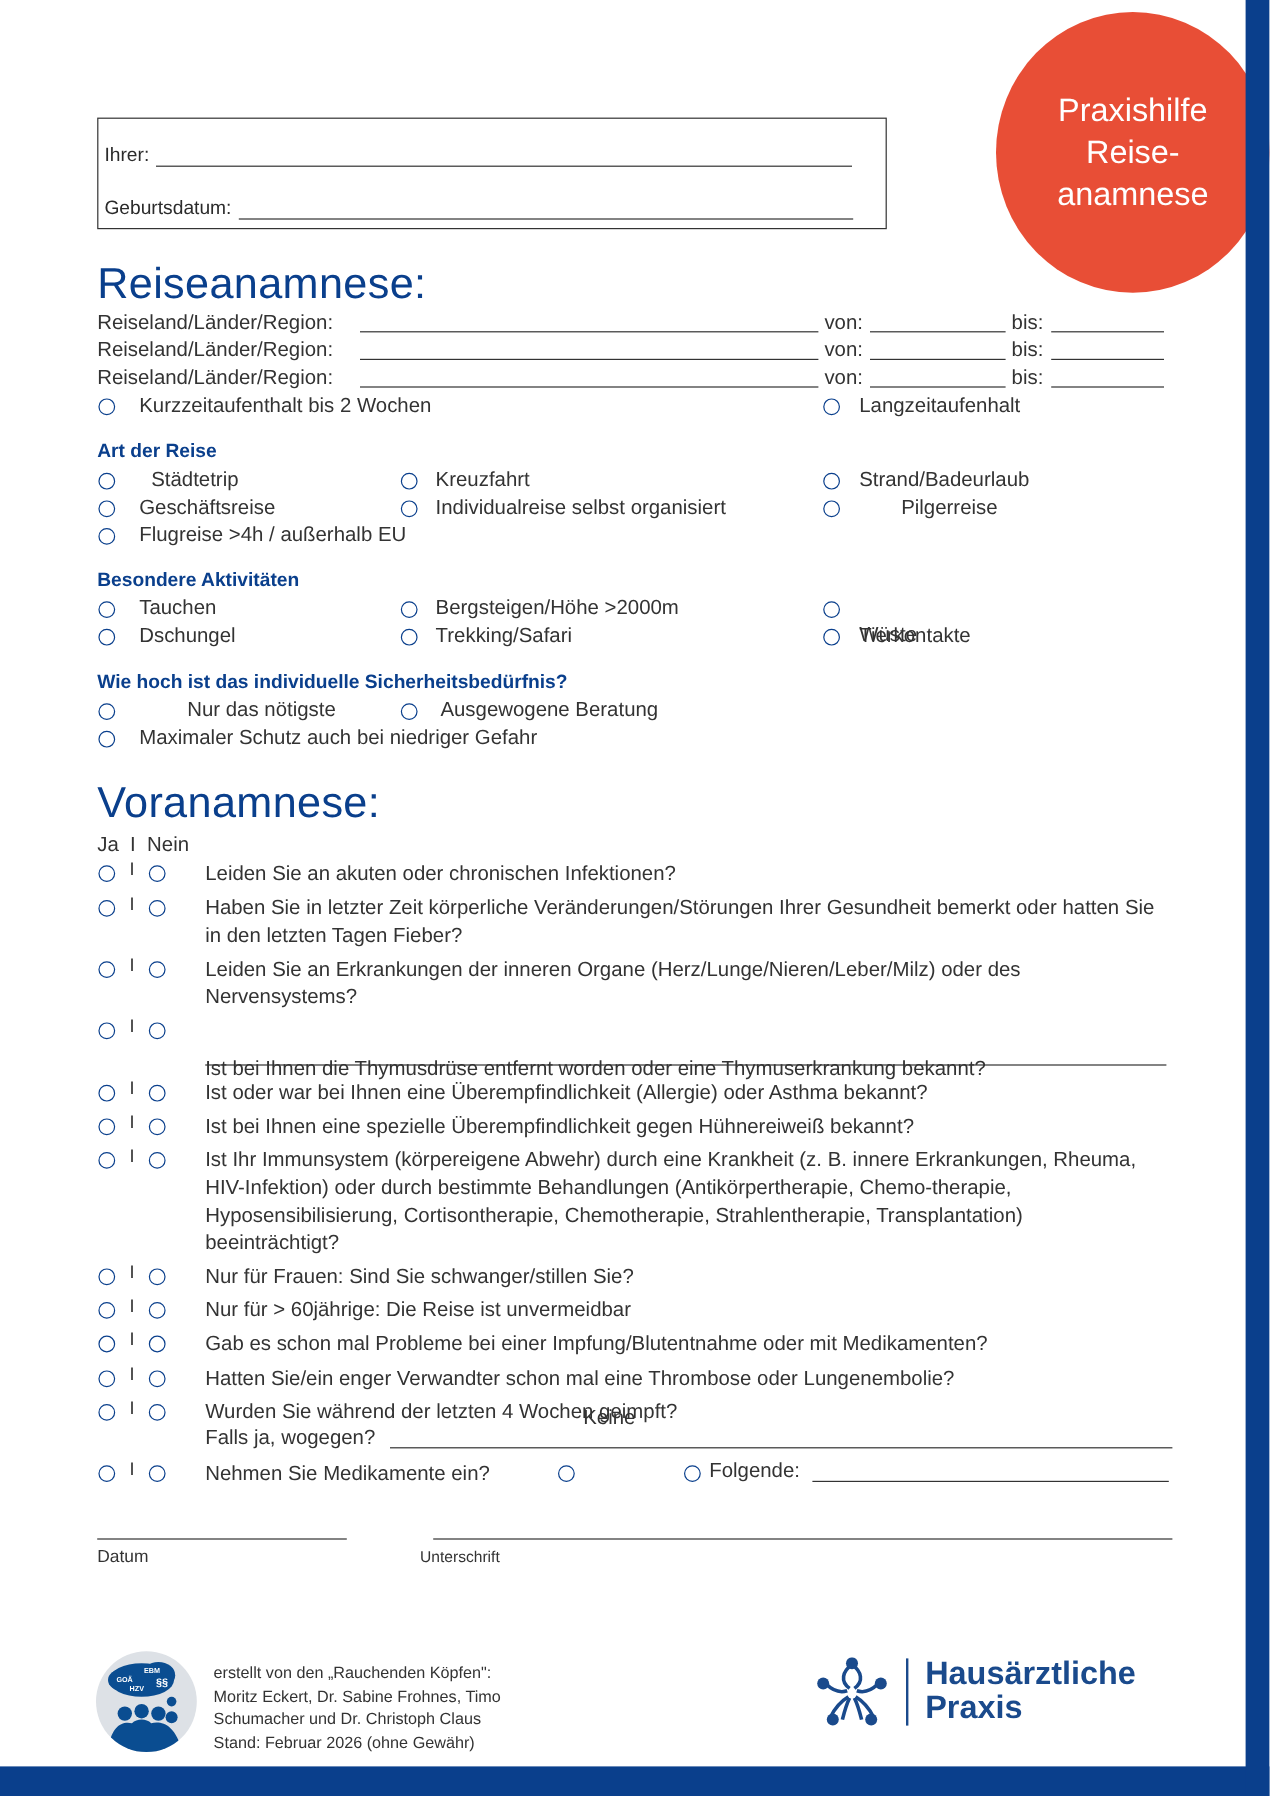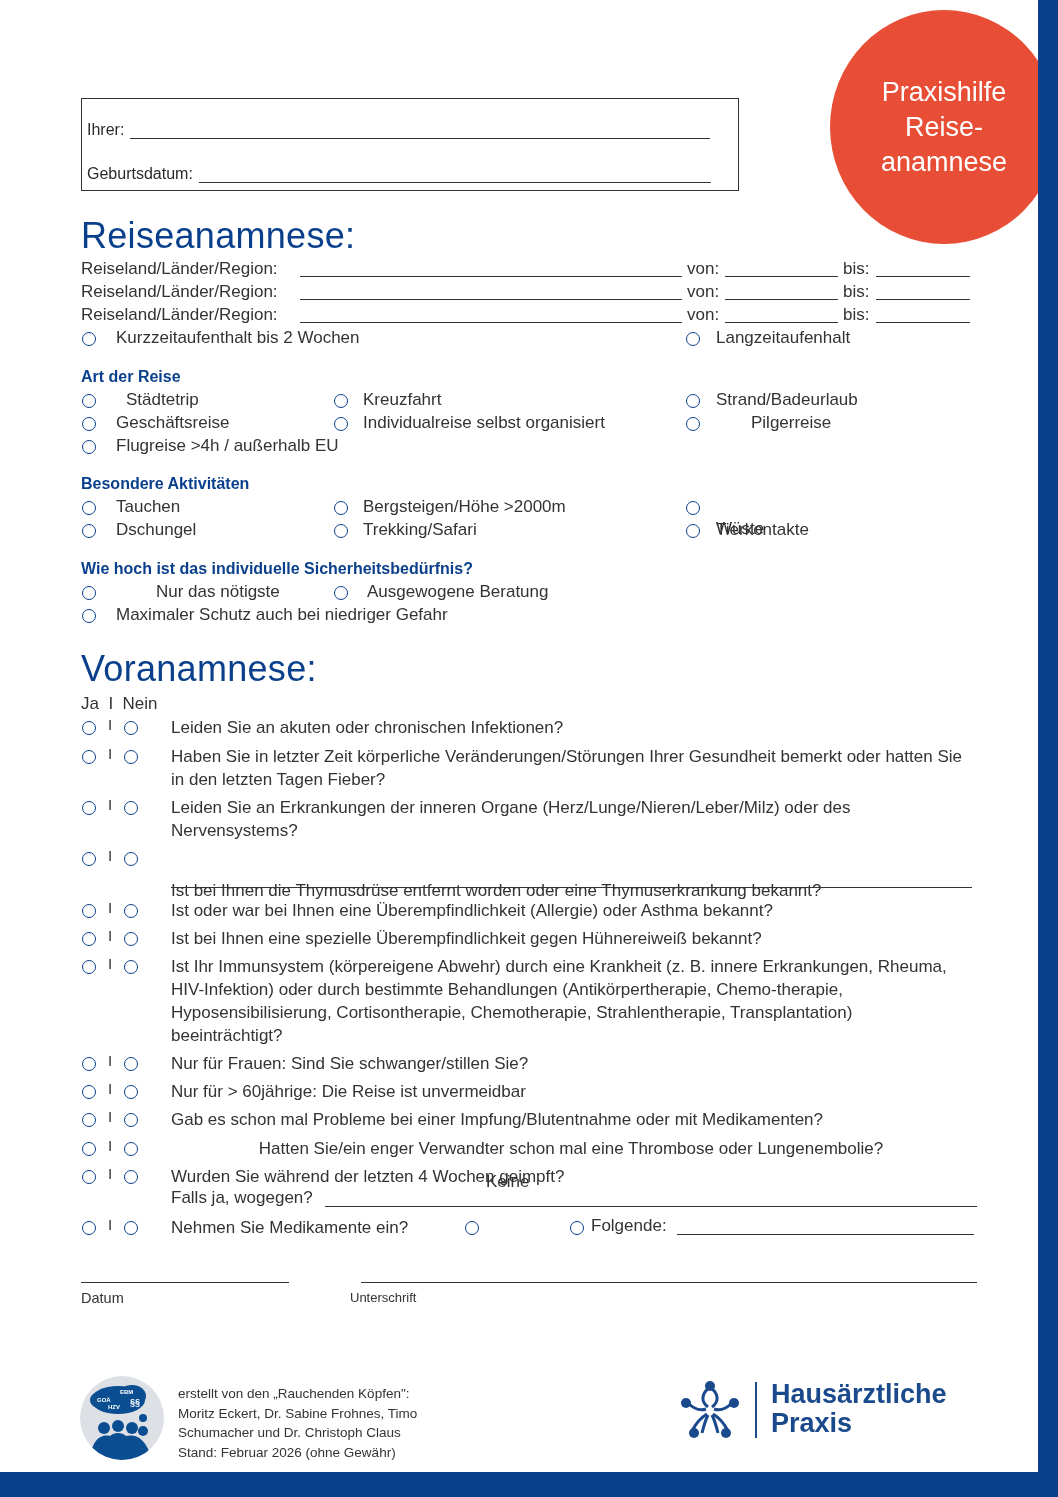--- a/index.html
+++ b/index.html
@@ -185,21 +185,21 @@
 <div>
   <span class="radio" style="left:82px;top:1113px;"></span>
   <span class="sep" style="left:108px;top:1108px;">I</span>
   <span class="radio" style="left:124px;top:1113px;"></span>
   <div class="q" style="top:1108px;">Gab es schon mal Probleme bei einer Impfung/Blutentnahme oder mit Medikamenten?</div>
 </div>
 <div>
   <span class="radio" style="left:82px;top:1142px;"></span>
   <span class="sep" style="left:108px;top:1137px;">I</span>
   <span class="radio" style="left:124px;top:1142px;"></span>
-  <div class="q" style="top:1137px;text-align:center;">Hatten Sie/ein enger Verwandter schon mal eine Thrombose oder Lungenembolie?</div>
+  <div class="q" style="top:1137px;">Hatten Sie/ein enger Verwandter schon mal eine Thrombose oder Lungenembolie?</div>
 </div>
 <div>
   <span class="radio" style="left:82px;top:1170px;"></span>
   <span class="sep" style="left:108px;top:1165px;">I</span>
   <span class="radio" style="left:124px;top:1170px;"></span>
   <div class="q" style="top:1165px;">Wurden Sie während der letzten 4 Wochen geimpft?</div>
   <span class="txt" style="left:171px;top:1188px;">Falls ja, wogegen?</span>
   <span class="ul" style="left:325px;top:1206px;width:652px;"></span>
 </div>
 <div>

